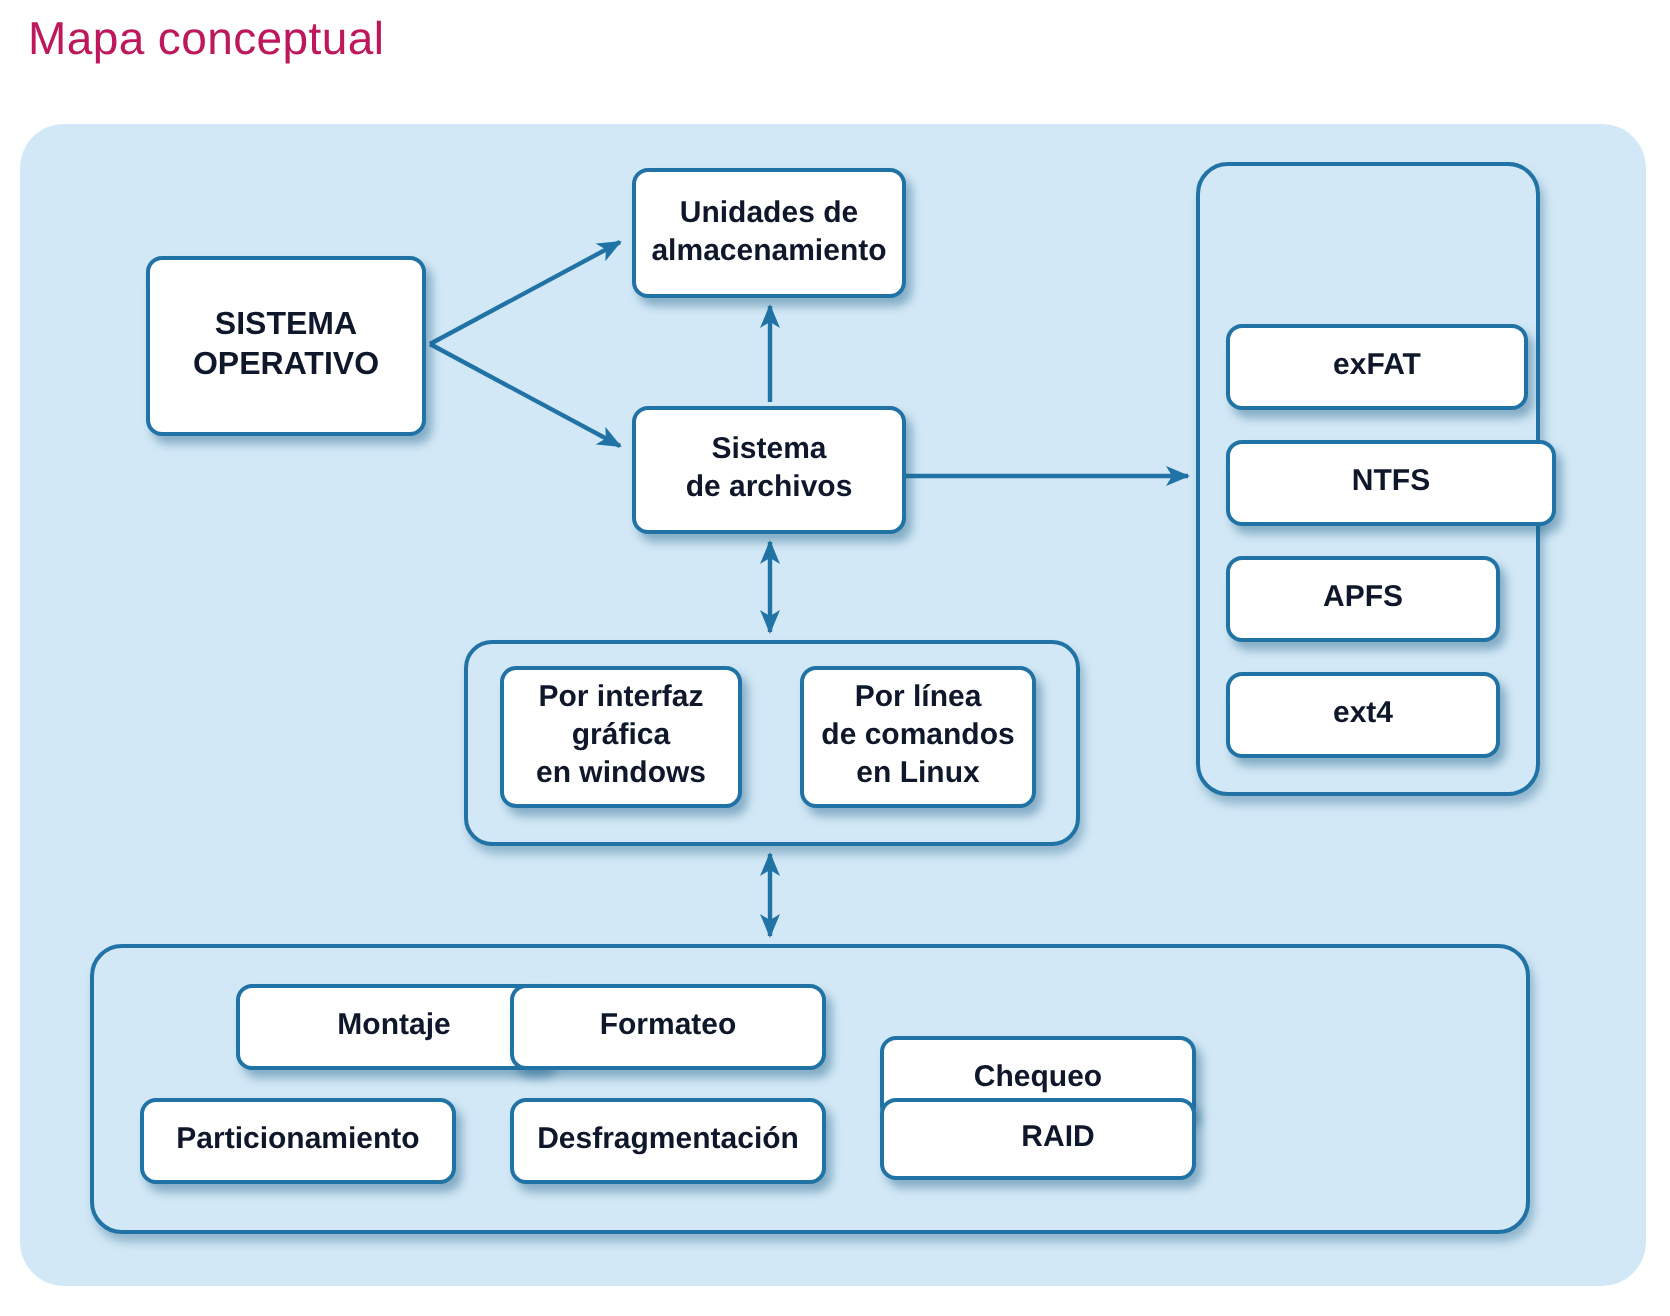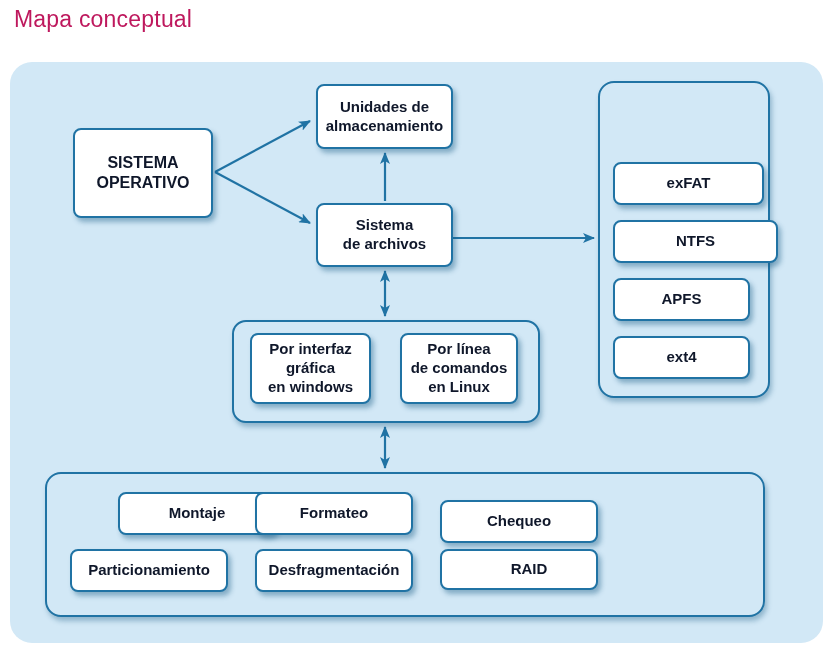--- a/index.html
+++ b/index.html
@@ -101,18 +101,18 @@
   <div class="box n-interfaz" style="left:240px;top:271px;">Por interfaz
 gráfica
 en windows</div>
   <div class="box n-linea" style="left:390px;top:271px;">Por línea
 de comandos
 en Linux</div>
 
   <div class="panel p-ops" style="left:35px;top:410px;"></div>
   <div class="box n-montaje" style="left:60px;top:430px;">Montaje</div>
   <div class="box n-formateo" style="left:245px;top:430px;">Formateo</div>
-  <div class="box n-chequeo" style="left:430px;top:438px;">Chequeo</div>
+  <div class="box n-chequeo" style="left:430px;top:456px;">Chequeo</div>
   <div class="box n-particionamiento" style="left:60px;top:487px;">Particionamiento</div>
   <div class="box n-desfragmentacion" style="left:245px;top:487px;">Desfragmentación</div>
   <div class="box n-raid" style="left:430px;top:487px;">RAID</div>
 
 </div>
 
 </body></html>

